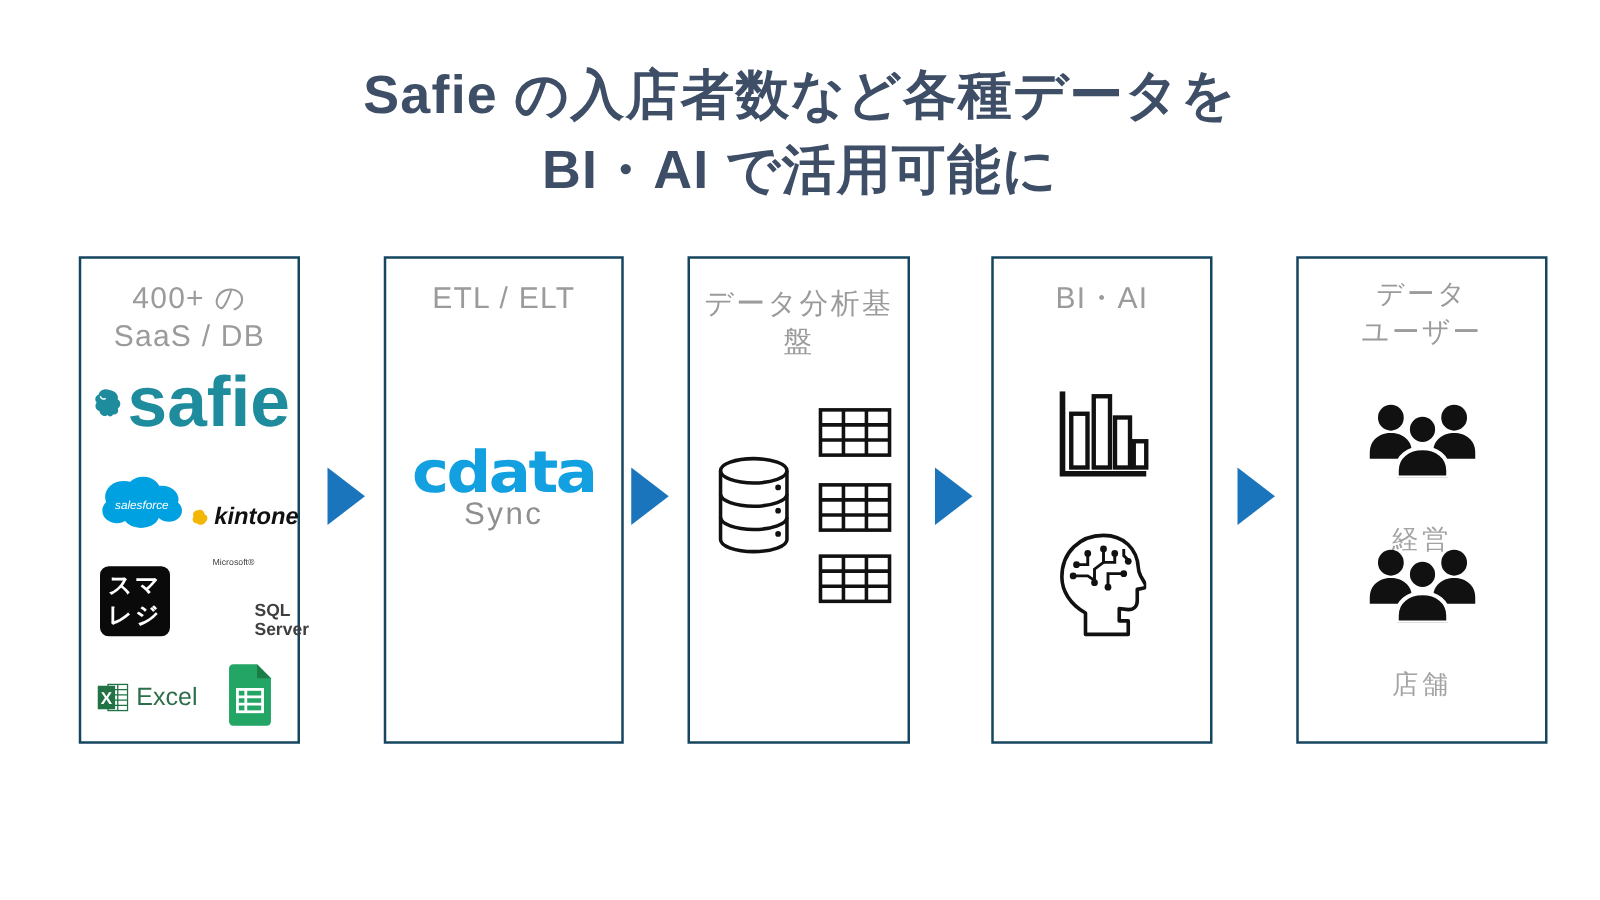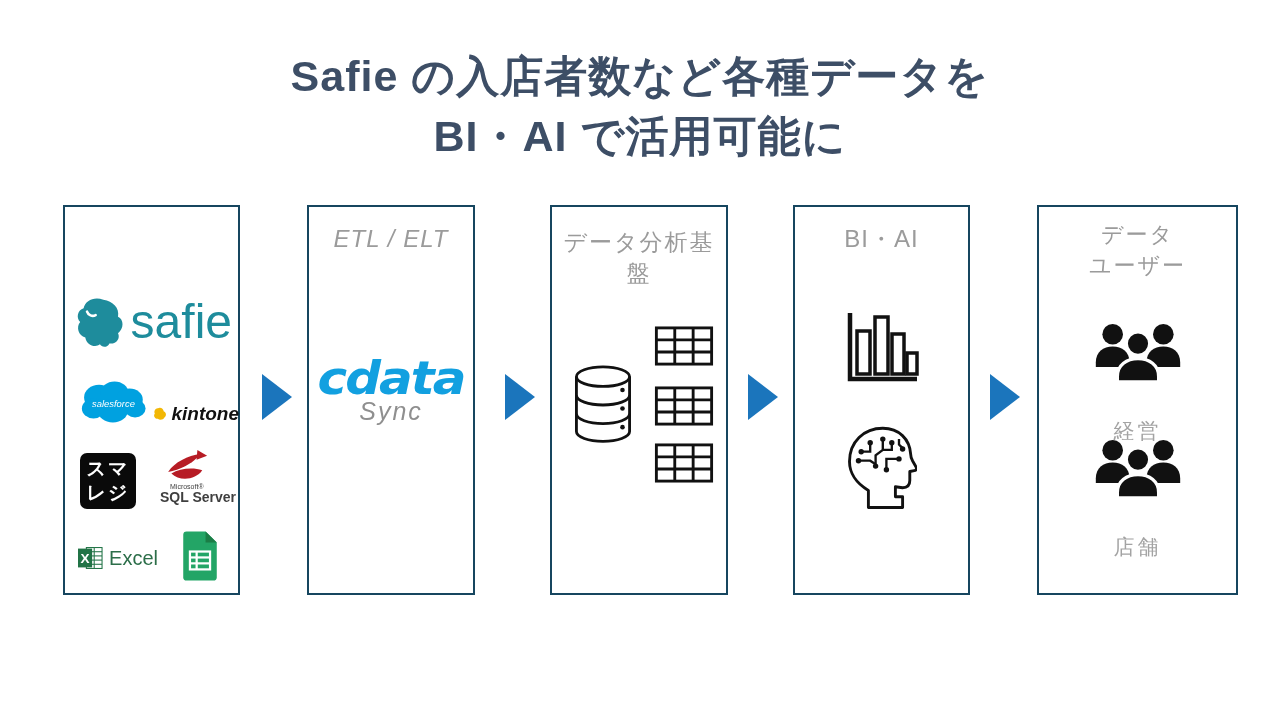--- a/index.html
+++ b/index.html
@@ -15,48 +15,48 @@
   body{background:#ffffff;font-family:"Liberation Sans","DejaVu Sans",sans-serif;overflow:hidden;}
   .canvas{position:relative;width:1280px;height:720px;background:#ffffff;}
 
   
   .title{position:absolute;left:0;top:46px;width:1280px;text-align:center;
          color:var(--title-text);font-weight:bold;font-size:43px;line-height:60px;letter-spacing:1px;}
 
   
   .box{position:absolute;top:205px;height:390px;border:2px solid var(--box-border);background:#ffffff;}
   .box1{left:63px;width:177px;}
-  .box2{left:307px;width:168px;font-style:italic;}
+  .box2{left:307px;width:192px;}
   .box3{left:550px;width:178px;}
   .box4{left:793px;width:177px;}
   .box5{left:1037px;width:201px;}
 
   .box-heading{position:absolute;left:0;top:16px;width:100%;text-align:center;
                color:var(--heading-gray);font-size:24px;line-height:31px;letter-spacing:1px;}
   .box-heading.jp{font-size:22px;letter-spacing:2px;}
   .heading-platform{font-size:23px;letter-spacing:2px;top:20px;}
 
   
   .flow-arrow{position:absolute;top:374px;width:0;height:0;
               border-top:23px solid transparent;border-bottom:23px solid transparent;
               border-left:30px solid var(--arrow-blue);}
   .arrow1{left:262px;} .arrow2{left:505px;} .arrow3{left:748px;} .arrow4{left:990px;}
 
   .abs{position:absolute;}
 
   
   .safie-logo{left:10px;top:82px;width:157px;height:66px;display:flex;align-items:center;justify-content:center;gap:4px;}
-  .safie-word{color:var(--safie-teal);font-size:48px;line-height:48px;letter-spacing:0px;font-weight:normal;}
+  .safie-word{color:var(--safie-teal);font-size:57px;line-height:48px;letter-spacing:0px;font-weight:bold;}
   .salesforce-logo{left:13px;top:165px;width:72px;height:62px;}
   .kintone-logo{left:88px;top:192px;width:86px;height:30px;display:flex;align-items:center;justify-content:center;gap:4px;font-style:italic;}
   .kintone-word{font-weight:bold;font-size:19px;color:var(--kintone-text);letter-spacing:0px;}
   .smaregi-logo{left:15px;top:246px;width:56px;height:56px;background:var(--smaregi-black);border-radius:7px;
                 color:#ffffff;font-weight:bold;font-size:19px;line-height:24px;letter-spacing:2px;
                 display:flex;flex-direction:column;align-items:center;justify-content:center;}
-  .sqlserver-logo{left:95px;top:242px;width:80px;height:62px;display:flex;flex-direction:column;align-items:flex-start;}
+  .sqlserver-logo{left:95px;top:242px;width:80px;height:62px;display:flex;flex-direction:row;align-items:flex-end;}
   .sql-micro{font-size:7px;color:var(--sqlserver-text);line-height:7px;margin-top:-2px;align-self:flex-start;margin-left:10px;}
   .sql-word{font-size:14px;font-weight:bold;color:var(--sqlserver-text);line-height:15px;letter-spacing:0px;}
   .excel-logo{left:13px;top:328px;width:80px;height:46px;display:flex;align-items:center;gap:6px;}
   .excel-word{color:var(--excel-text);font-size:20px;}
   .sheets-logo{left:116px;top:323px;width:38px;height:52px;}
 
   
   .cdata-word{left:0;top:146px;width:100%;text-align:center;color:var(--cdata-blue);
               font-size:50px;line-height:50px;font-weight:bold;letter-spacing:-2px;
               font-family:"DejaVu Sans","Liberation Sans",sans-serif;transform:scaleY(0.92);}
@@ -81,20 +81,24 @@
 <body>
 
 <div class="canvas">
 
   <header class="title">
     <div>Safie の入店者数など各種データを</div>
     <div>BI・AI で活用可能に</div>
   </header>
 
   <section class="box box1">
+    <div class="box-heading">
+      <div>400+ の</div>
+      <div>SaaS / DB</div>
+    </div>
 
     <div class="abs safie-logo">
       <svg width="58" height="62" viewBox="0 0 60 64">
         <path fill="var(--safie-teal)" d="M33 6 C22 2 12 7 10 16 C3 18 1 27 6 32 C1 38 4 48 12 50 C13 58 23 63 29 58 C31 62 38 62 40 57 C48 58 53 51 50 45 C57 40 57 29 50 26 C52 15 44 8 33 6 Z"></path>
         <path d="M14 20 a7 7 0 0 0 10 4" stroke="#ffffff" stroke-width="3" fill="none" stroke-linecap="round"></path>
       </svg>
       <span class="safie-word">safie</span>
     </div>
 
     <svg class="abs salesforce-logo" viewBox="0 0 130 96">

